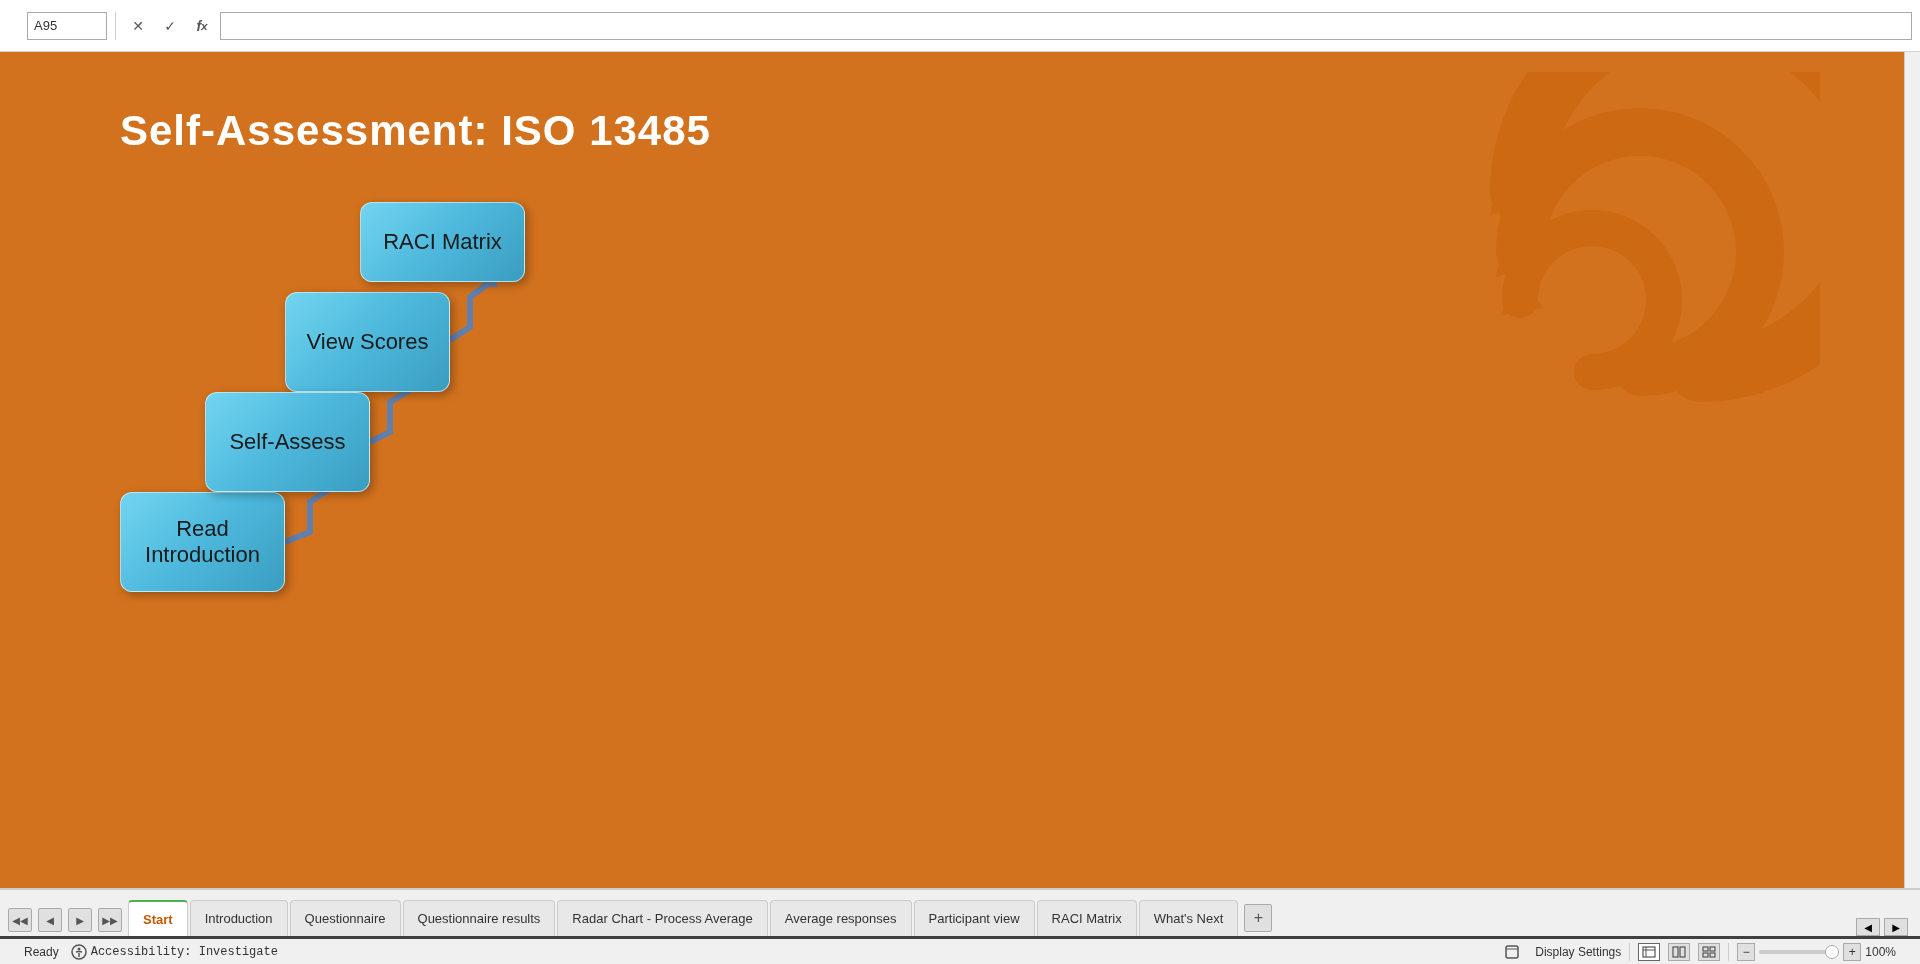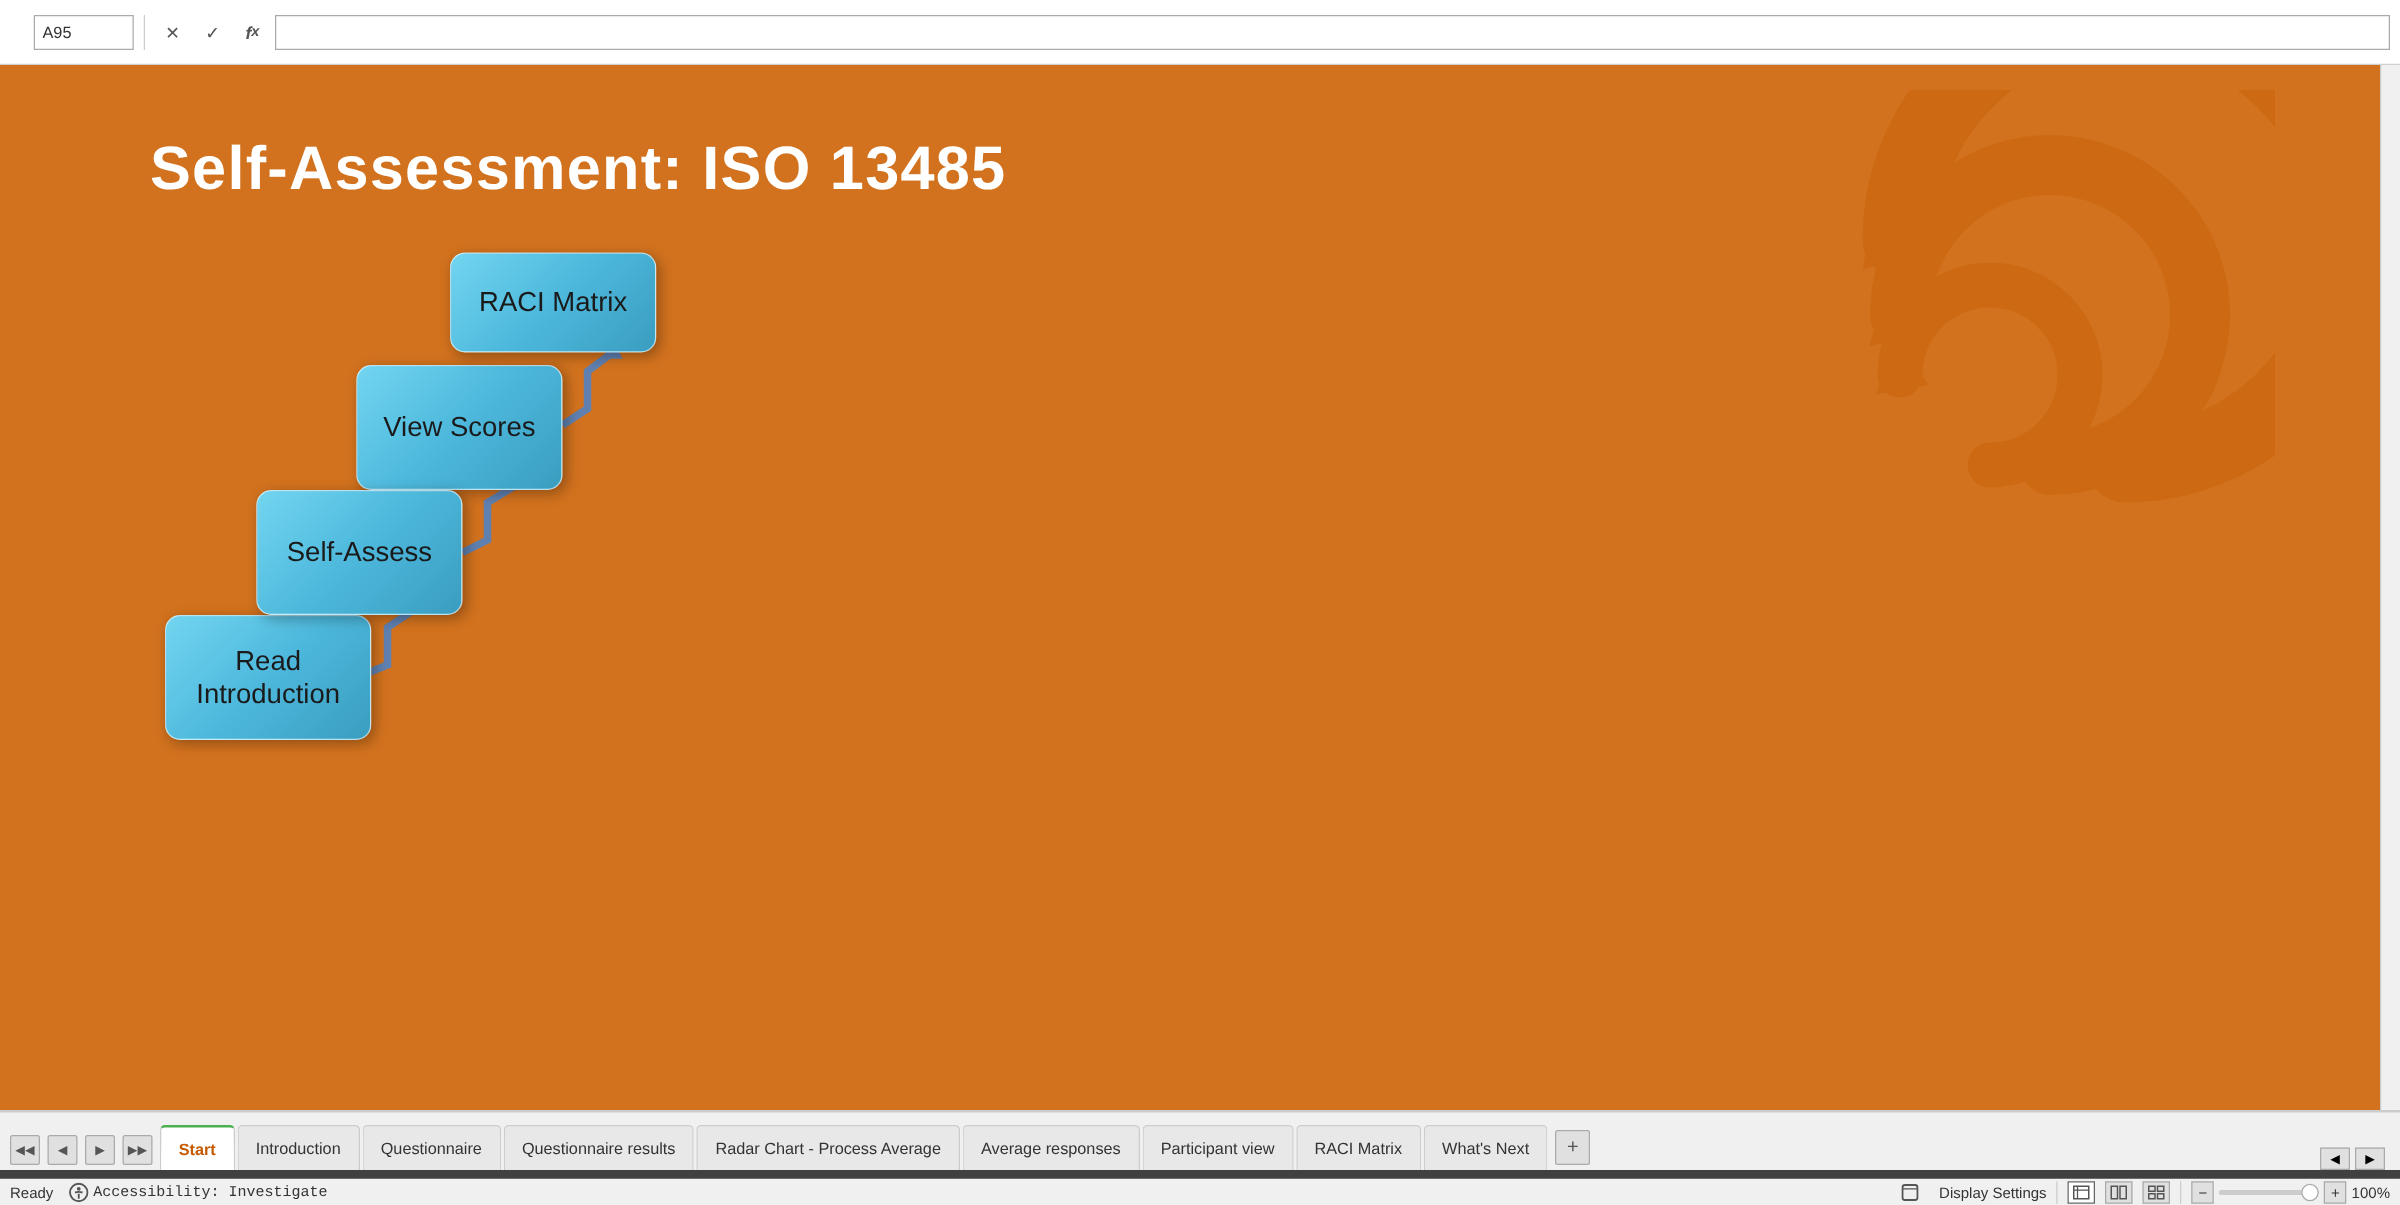--- a/index.html
+++ b/index.html
@@ -68,21 +68,21 @@
       height: 600px;
       opacity: 0.55;
     }
 
     
     .page-title {
       position: absolute;
       top: 55px;
       left: 120px;
       color: white;
-      font-size: 49px;
+      font-size: 42px;
       font-weight: bold;
       letter-spacing: 1px;
     }
 
     
     .nav-boxes {
       position: absolute;
       left: 90px;
       top: 140px;
       width: 500px;
@@ -100,21 +100,21 @@
       justify-content: center;
       text-align: center;
       font-size: 22px;
       font-weight: 500;
       color: #1a1a1a;
       cursor: pointer;
       border: 1px solid rgba(255,255,255,0.6);
     }
 
     .box-read-intro {
-      left: 42px;
+      left: 30px;
       top: 300px;
       width: 165px;
       height: 100px;
       justify-content: center;
     }
     .box-self-assess {
       left: 115px;
       top: 200px;
       width: 165px;
       height: 100px;
@@ -190,24 +190,24 @@
       font-size: 16px;
       color: #555;
       margin-bottom: 4px;
       margin-left: 4px;
     }
 
     
     .status-bar {
       height: 28px;
       background: #f0f0f0;
-      border-top: 7px solid #404040;
-      display: flex;
-      align-items: center;
-      padding: 0 8px;
+      border-top: 3px solid #404040;
+      display: flex;
+      align-items: center;
+      padding: 0 24px;
       font-size: 12px;
       color: #333;
       justify-content: space-between;
     }
     .status-left { display: flex; align-items: center; gap: 12px; }
     .status-right { display: flex; align-items: center; gap: 8px; }
     .zoom-slider {
       width: 80px;
       height: 4px;
       background: #ccc;

